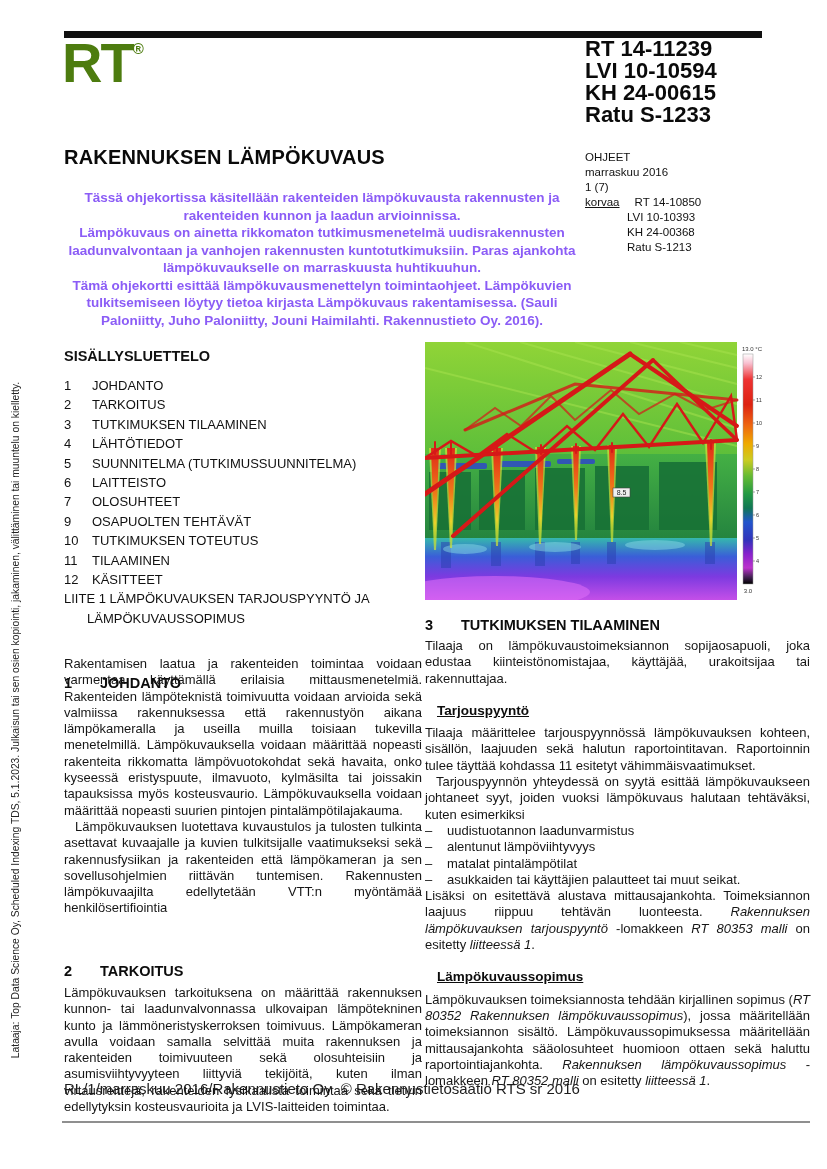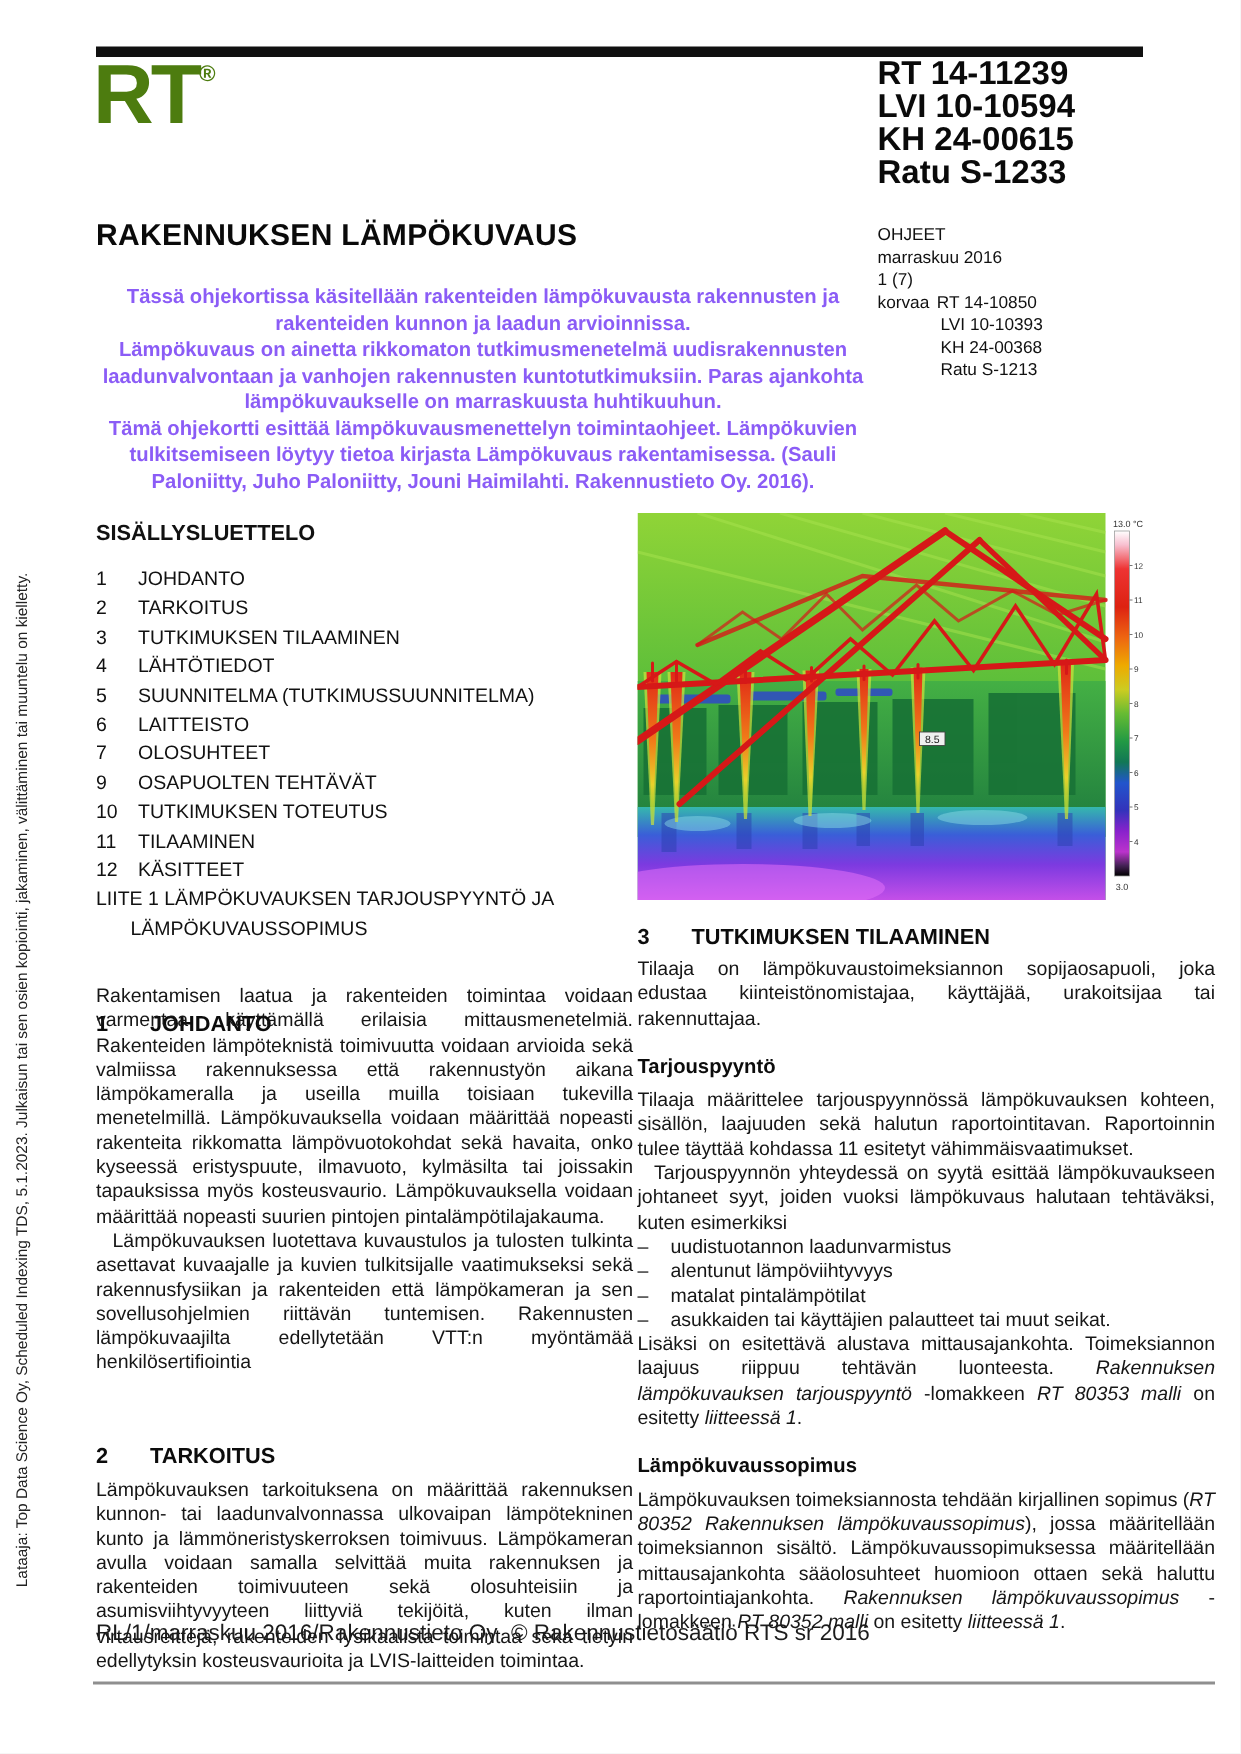--- a/index.html
+++ b/index.html
@@ -10,41 +10,41 @@
   }
   .abs { position:absolute; }
 
   
   .top-bar { left:64px; top:31px; width:698px; height:7px; background:#101010; }
   .rt-logo { left:62px; top:36px; font-family:Liberation Sans, sans-serif; font-weight:700; font-size:56px; line-height:0.95; letter-spacing:-2px; color:#4d7c0f; }
   .rt-logo sup { font-size:15px; letter-spacing:0; vertical-align:28px; }
   .codes { left:585px; top:38px; font-size:22px; font-weight:700; line-height:22px; color:#0a0a0a; }
   .doc-title { left:64px; top:146px; font-size:20px; font-weight:700; letter-spacing:0.2px; color:#0a0a0a; }
   .meta { left:585px; top:150px; font-size:11.5px; line-height:15px; color:#111; }
-  .meta .lbl { display:inline-block; margin-right:5px; }
+  .meta .lbl { display:inline-block; margin-right:15px;text-decoration:underline; }
   .meta .indent { padding-left:42px; }
 
   
   .intro { left:64px; top:189px; width:516px; font-size:13.5px; font-weight:700; line-height:17.5px; color:#8b5cf6;text-align:center; }
 
   
   .toc { left:64px; top:348px; width:362px; color:#111; }
   .toc-heading { font-size:14.5px; font-weight:700; margin-bottom:12px; }
   .toc-row { font-size:13px; line-height:19.4px; }
   .toc-num { display:inline-block; width:28px; }
   .toc-liite { font-size:13px; line-height:19.4px; }
   .toc-liite2 { font-size:13px; line-height:19.4px; padding-left:23px; }
 
   
   .sec-heading { font-size:14.5px; font-weight:700; color:#0c0c0c; }
   .sec-heading .num { display:inline-block; width:36px; }
   .body-col { font-size:13px; line-height:16.3px; text-align:justify; color:#161616; }
   .body-col p { margin:0; }
   .p-indent { text-indent:11px; }
-  .subheading { font-size:13.5px; font-weight:700; text-align:left; margin:16px 0 6px 0; color:#0c0c0c; }
+  .subheading { font-size:13.5px; font-weight:700; text-align:left; margin:16px 0 6px 12px; color:#0c0c0c;text-decoration:underline; }
   .bullet-row { text-align:left; }
   .bullet-dash { display:inline-block; width:22px; }
   .mt6 { margin-top:5px; }
   .mt16 { margin-top:16px; }
   .s1-body { left:64px; top:656px; width:358px; }
   .s1-head { left:64px; top:675px; }
   .s2-head { left:64px; top:963px; }
   .s2-body { left:64px; top:985px; width:358px; }
   .s3-head { left:425px; top:617px; }
   .s3-body { left:425px; top:638px; width:385px; }

